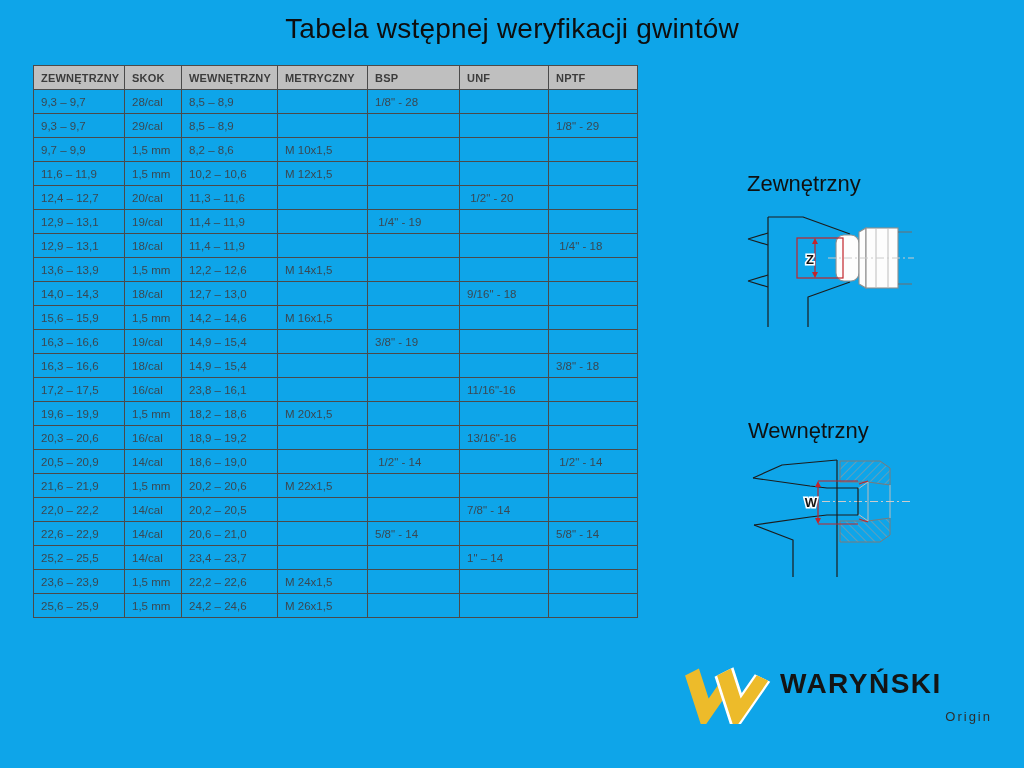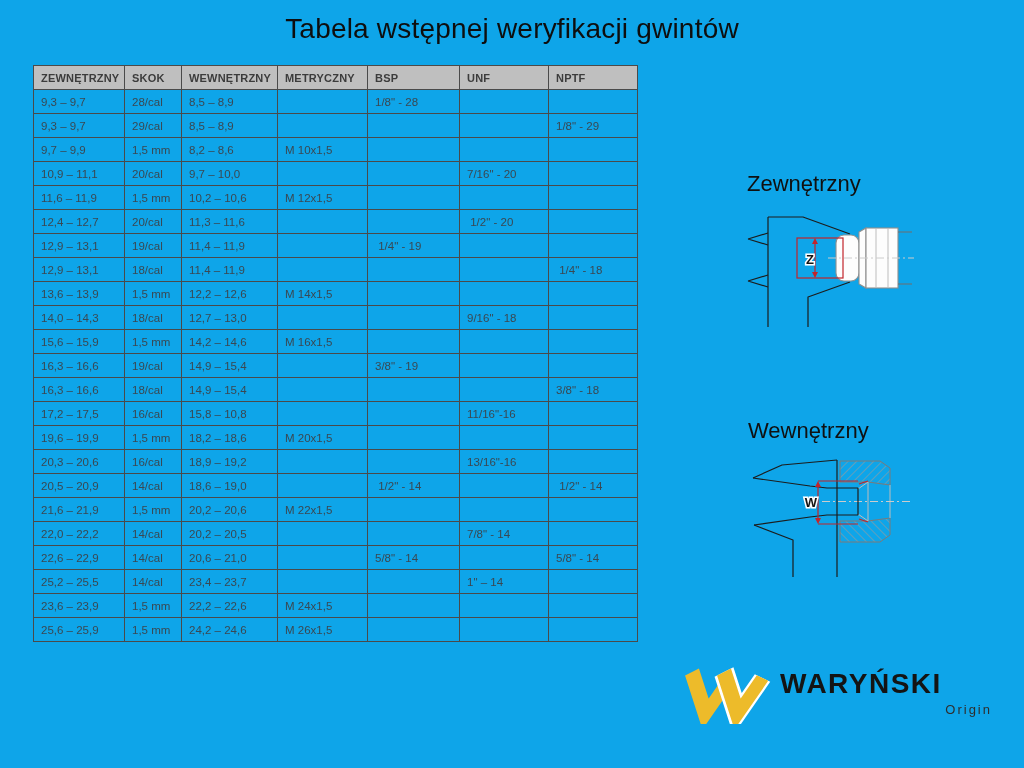--- a/index.html
+++ b/index.html
@@ -41,21 +41,21 @@
   .rf{fill:#c2242b;stroke:none;}
   .h{fill:url(#hatchpat);stroke:#7a7a7a;stroke-width:1;}
   .h2{fill:url(#hatchpat2);stroke:#7a7a7a;stroke-width:1;}
   .dim{font-family:"Liberation Sans",sans-serif;font-size:13px;font-weight:700;fill:#151515;
        paint-order:stroke;stroke:#ffffff;stroke-width:3px;text-anchor:middle;}
   
   .logo{position:absolute;left:670px;top:664px;display:flex;align-items:flex-start;}
   .logo-mark{flex:0 0 auto;}
   .brand-text{margin-left:6px;padding-top:6px;width:212px;}
   .brand-name{font-size:28px;font-weight:700;letter-spacing:1.5px;color:#141414;line-height:1;white-space:nowrap;}
-  .brand-origin{font-size:13px;font-weight:400;letter-spacing:2px;color:#2e2e2e;text-align:right;margin-top:4px;}
+  .brand-origin{font-size:13px;font-weight:400;letter-spacing:2px;color:#2e2e2e;text-align:right;margin-top:11px;}
 </style>
 </head>
 <body>
 
 <div class="page">
 
   <h1 class="title">Tabela wstępnej weryfikacji gwintów</h1>
 
   <table class="thread-table">
     <colgroup>
@@ -100,29 +100,20 @@
         <tr>
           <td>9,7 – 9,9</td>
           <td>1,5 mm</td>
           <td>8,2 – 8,6</td>
           <td>M 10x1,5</td>
           <td></td>
           <td></td>
           <td></td>
         </tr>
         <tr>
-          <td>10,9 – 11,1</td>
-          <td>20/cal</td>
-          <td>9,7 – 10,0</td>
-          <td></td>
-          <td></td>
-          <td>7/16" - 20</td>
-          <td></td>
-        </tr>
-        <tr>
           <td>11,6 – 11,9</td>
           <td>1,5 mm</td>
           <td>10,2 – 10,6</td>
           <td>M 12x1,5</td>
           <td></td>
           <td></td>
           <td></td>
         </tr>
         <tr>
           <td>12,4 – 12,7</td>
@@ -192,21 +183,21 @@
           <td>18/cal</td>
           <td>14,9 – 15,4</td>
           <td></td>
           <td></td>
           <td></td>
           <td>3/8" - 18</td>
         </tr>
         <tr>
           <td>17,2 – 17,5</td>
           <td>16/cal</td>
-          <td>15,8 – 10,8</td>
+          <td>23,8 – 16,1</td>
           <td></td>
           <td></td>
           <td>11/16"-16</td>
           <td></td>
         </tr>
         <tr>
           <td>19,6 – 19,9</td>
           <td>1,5 mm</td>
           <td>18,2 – 18,6</td>
           <td>M 20x1,5</td>

